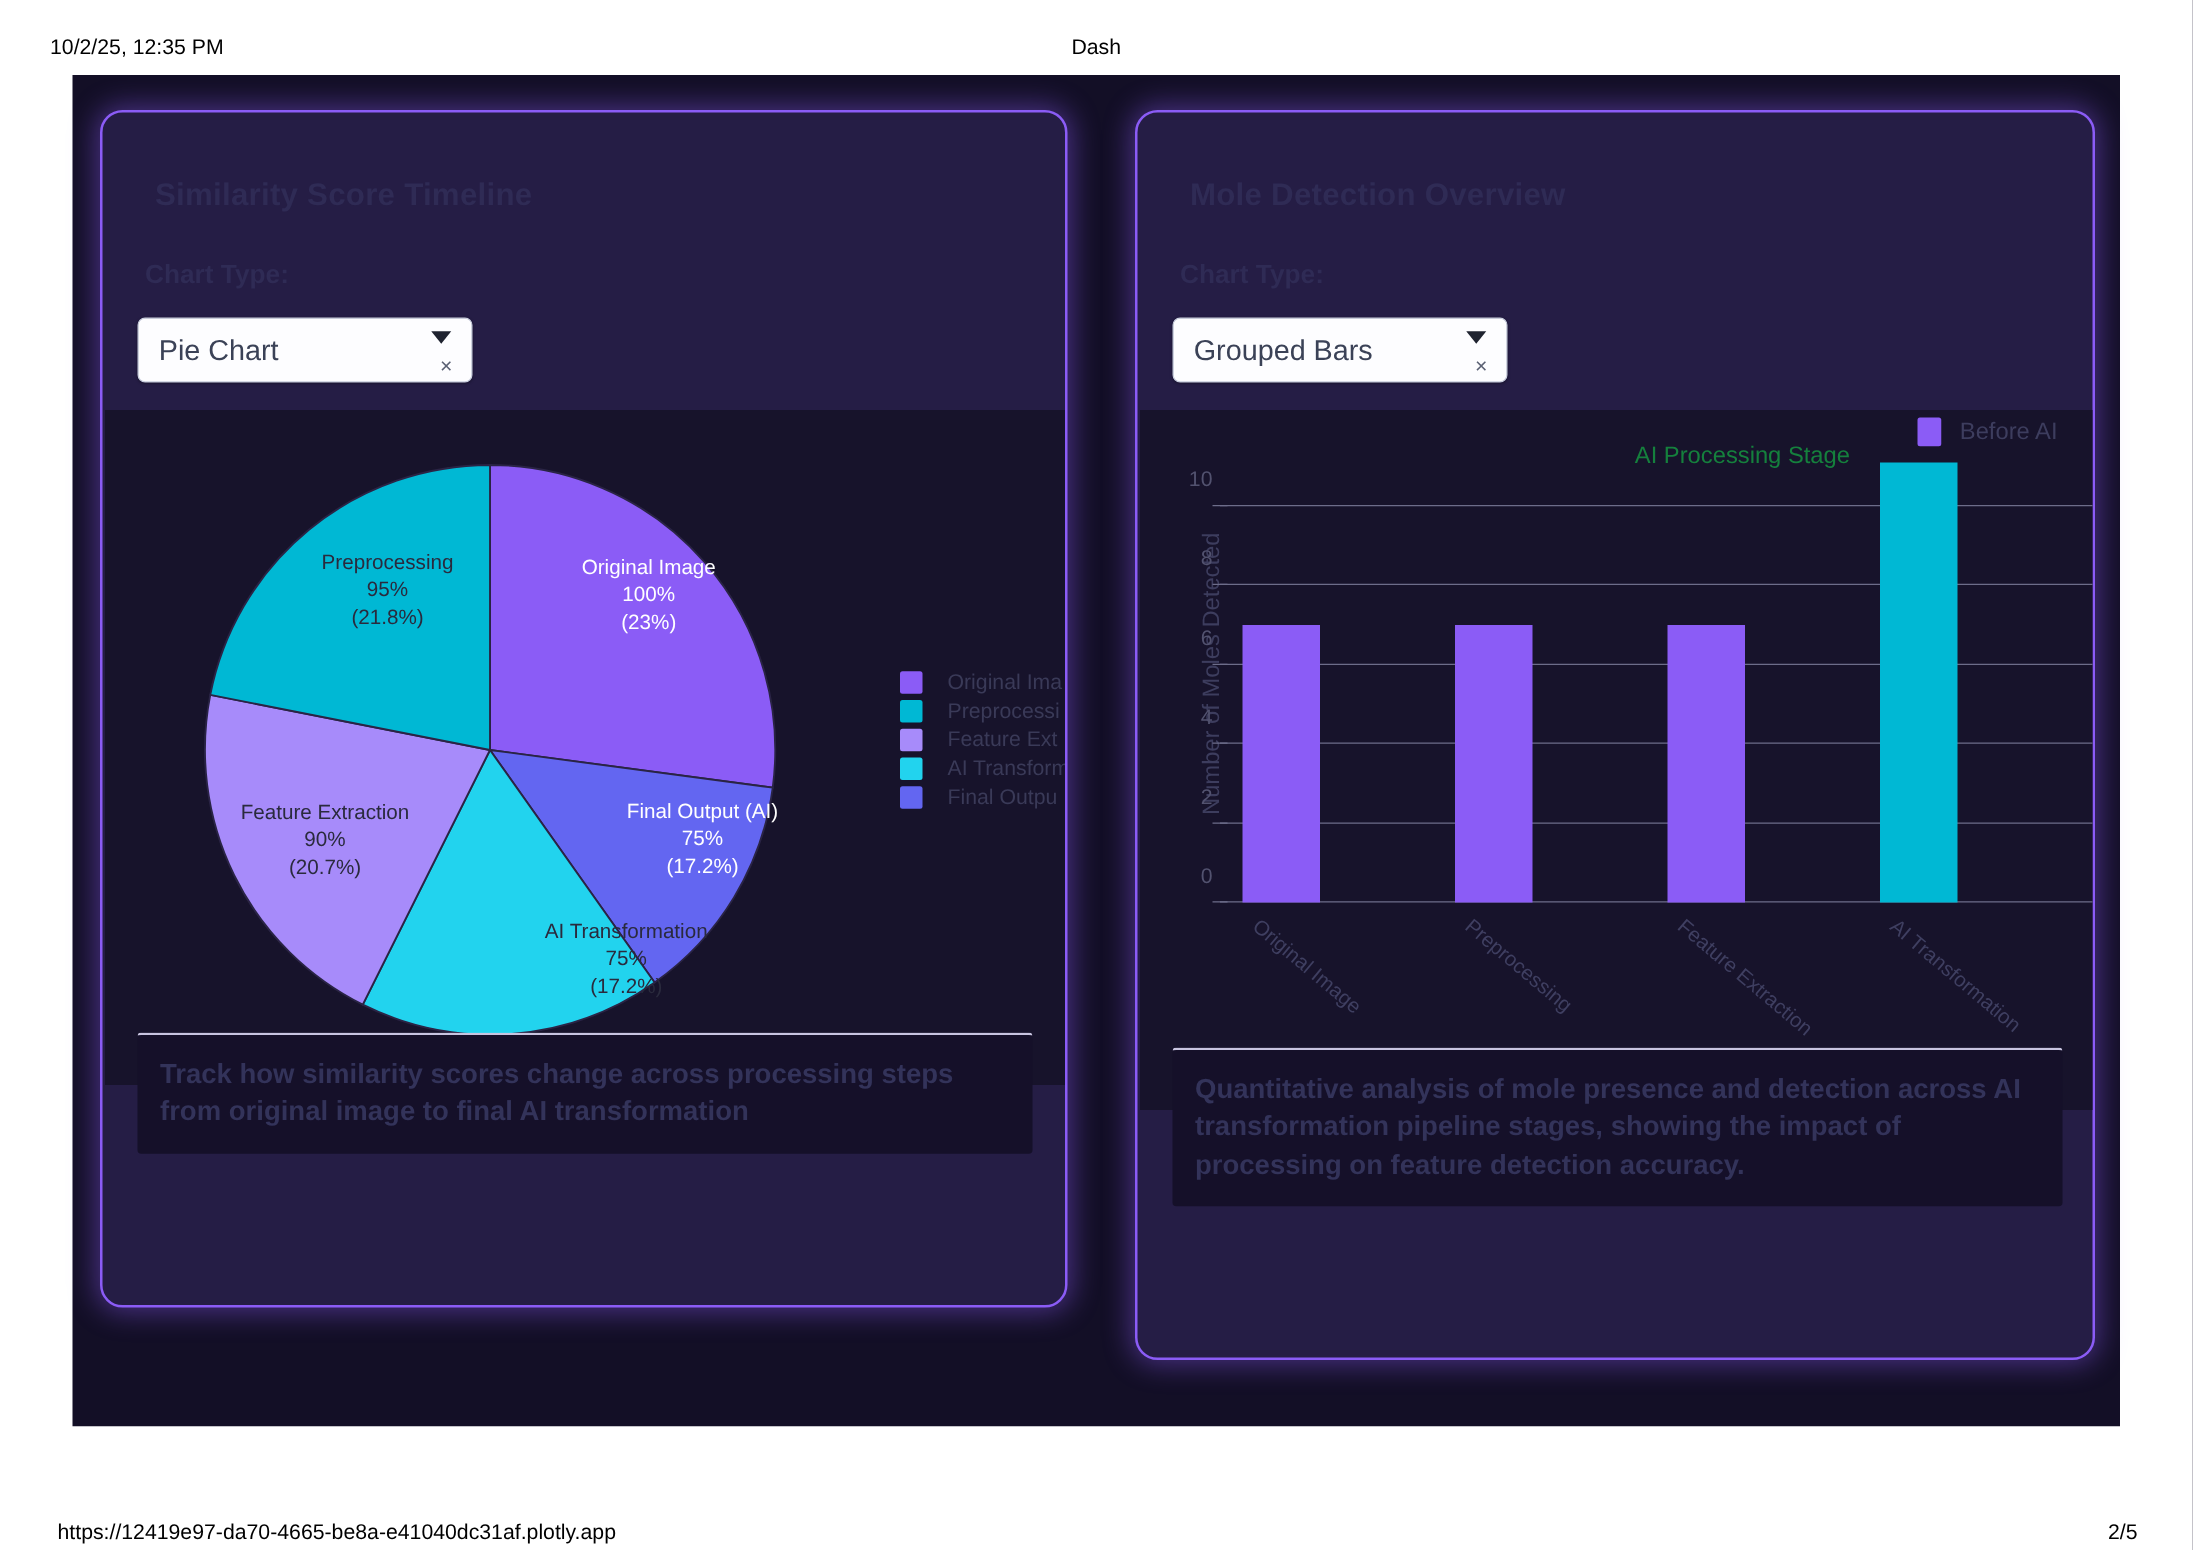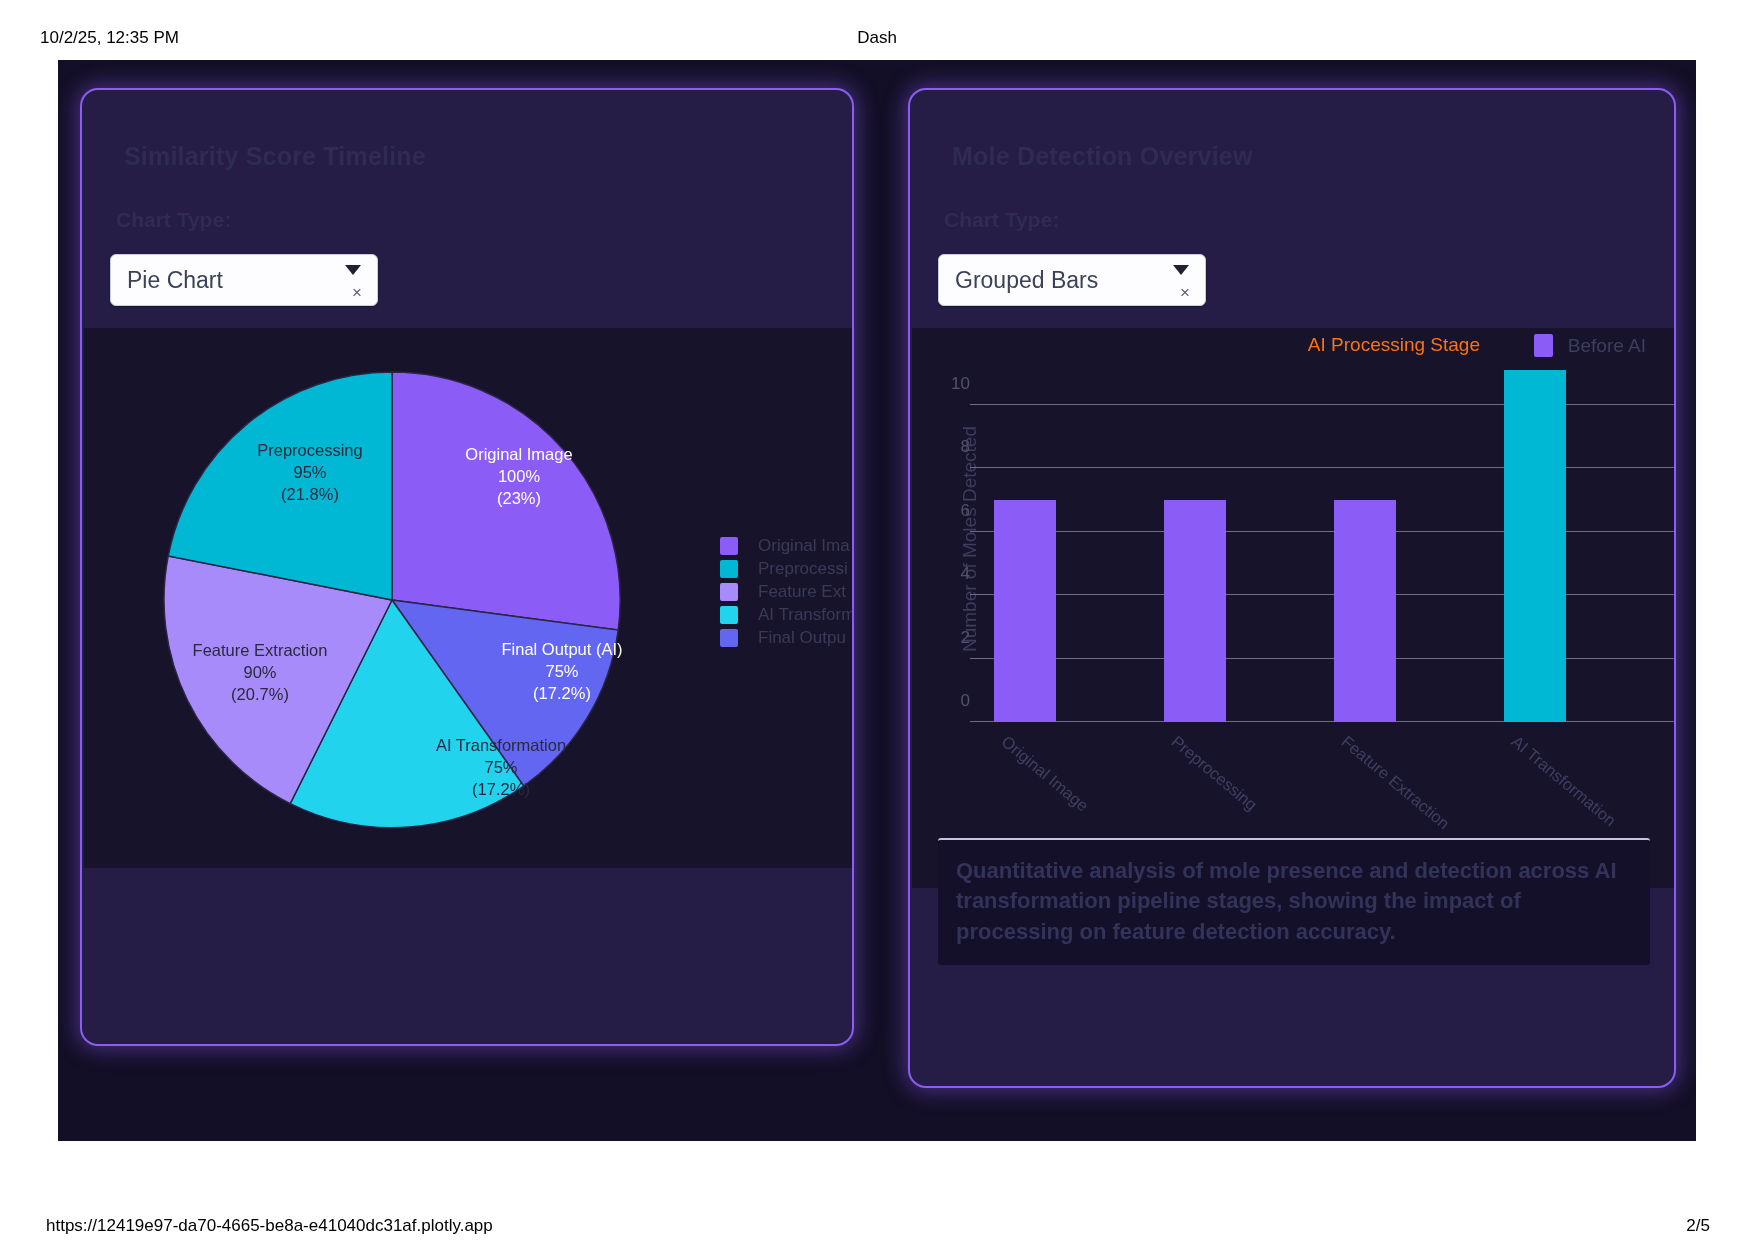--- a/index.html
+++ b/index.html
@@ -161,22 +161,22 @@
     position: absolute; bottom: 0;
   }
   .xtick {
     position: absolute;
     font-size: 16.5px; color: #3f3f61;
     transform-origin: left top;
     transform: rotate(40deg);
     white-space: nowrap;
   }
   .bar-legend-title {
-    position: absolute; right: 196px; top: 6px;
-    font-size: 19px; color: #f97316; white-space: nowrap;
+    position: absolute; right: 196px; top: 26px;
+    font-size: 19px; color: #15803d; white-space: nowrap;
   }
   .bar-legend-item {
     position: absolute; right: 30px; top: 6px;
     display: flex; align-items: center; margin-left: 40px;
   }
   .ble-sw { width: 19px; height: 23px; border-radius: 2px; }
   .ble-tx { margin-left: 15px; font-size: 19px; color: #3d3d5e; white-space: nowrap; }
 
   
   .desc {
@@ -281,20 +281,23 @@
           <span class="ple-sw" style="background:#22d3ee"></span>
           <span class="ple-tx">AI Transform</span>
         </div>
         <div class="ple">
           <span class="ple-sw" style="background:#6366f1"></span>
           <span class="ple-tx">Final Outpu</span>
         </div>
       </div>
     </div>
 
+    <div class="desc desc-left">
+      <div class="desc-text">Track how similarity scores change across processing steps from original image to final AI transformation</div>
+    </div>
   </div>
 
   <div class="card card-right">
 
     <div class="card-title">Mole Detection Overview</div>
     <div class="ctrl-label">Chart Type:</div>
 
     <div class="dropdown">
       <span class="dd-value">Grouped Bars</span>
       <span class="dd-arrow"></span>

